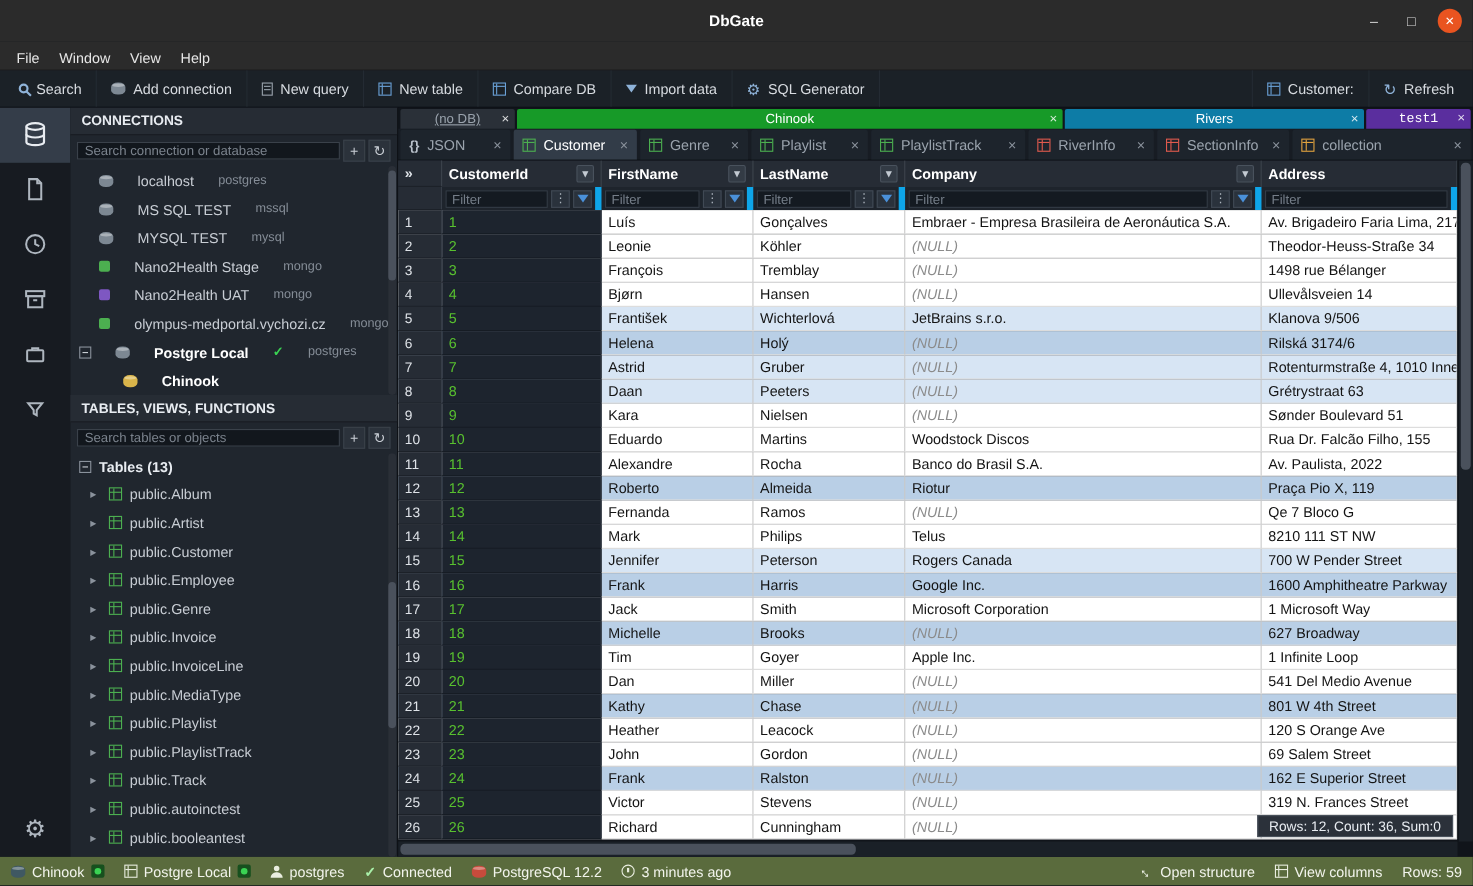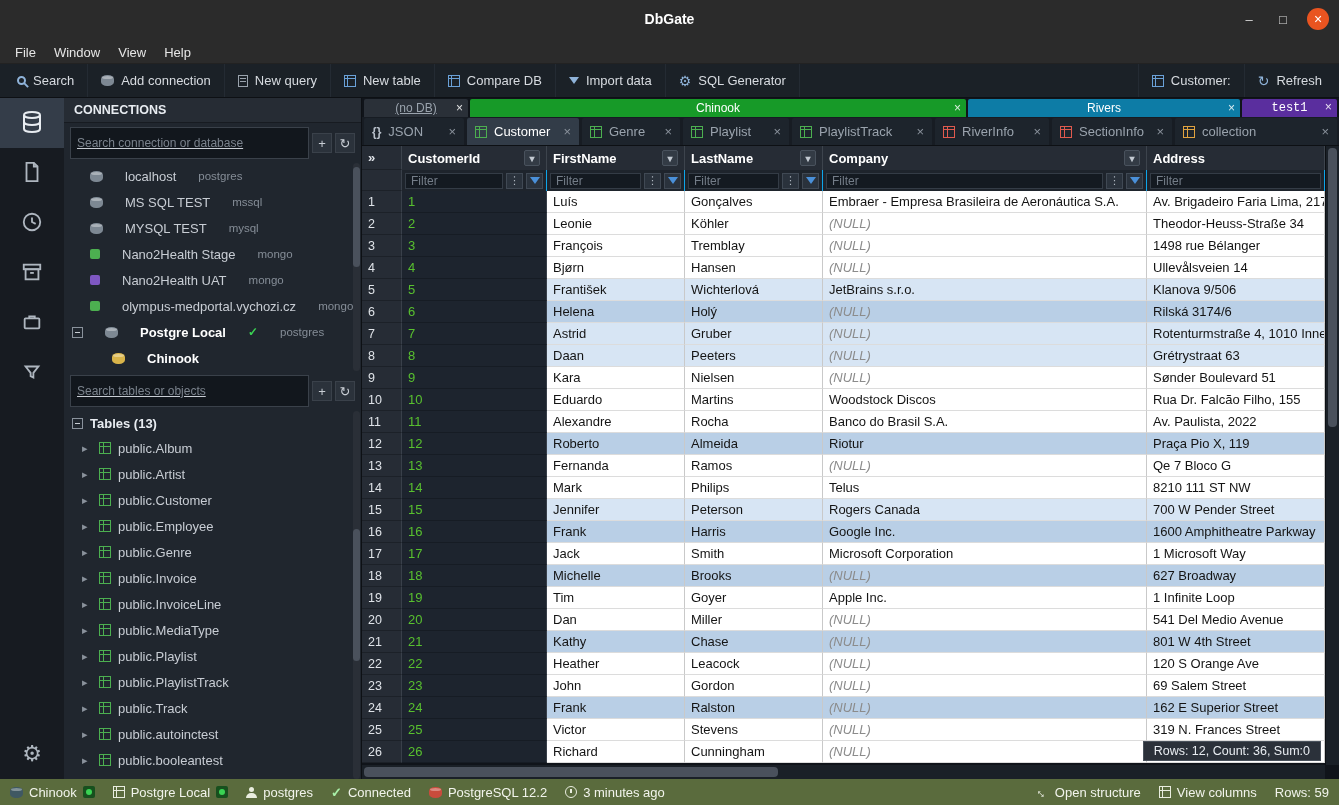--- a/index.html
+++ b/index.html
@@ -69,21 +69,21 @@
   .rail-item { height:50px; display:flex; align-items:center; justify-content:center; color:#aeb6bf; }
   .rail-item.sel { background:#343d49; color:#e8ecf1; }
   .rail-item svg { stroke:currentColor; fill:none; stroke-width:2; }
   .rail-gear { margin-top:auto; font-size:22px; }
 
   
   .sidepanel { width:298px; background:#20262e; border-right:1px solid #0d1014; display:flex; flex-direction:column; flex:none; color:#c8cdd4; }
   .panel-header { height:25px; background:#262c34; color:#e8ecf1; font-weight:bold; font-size:12.5px;
     display:flex; align-items:center; padding:0 10px; border-bottom:1px solid #171b21; flex:none; }
   .searchrow { display:flex; align-items:center; gap:3px; padding:4px 6px; flex:none; }
-  .searchrow input { flex:1; background:#12171d; border:1px solid #3a414a; color:#c8cdd4; height:32px; padding:0 6px; font-size:12px;text-decoration:underline; }
+  .searchrow input { flex:1; background:#12171d; border:1px solid #3a414a; color:#c8cdd4; height:16px; padding:0 6px; font-size:12px; }
   .searchrow input::placeholder { color:#7b838d; }
   .sbtn { width:20px; height:20px; background:#2b323b; border:1px solid #3a414a; color:#c8cdd4;
     display:flex; align-items:center; justify-content:center; font-size:13px; flex:none; }
   .conn-list { position:relative; flex:none; }
   .conn-item { height:26px; display:flex; align-items:center; gap:22px; padding:0 8px 0 26px; white-space:nowrap; overflow:hidden; }
   .conn-item.haskid { padding-left:8px; }
   .conn-item.child { padding-left:48px; font-weight:bold; color:#fff; }
   .conn-item.bold .conn-label { font-weight:bold; color:#fff; }
   .conn-kind { color:#858d97; font-size:11.5px; }
   .check { color:#3ad353; font-weight:bold; font-size:12px; }
@@ -116,21 +116,21 @@
   .ghead, .gfilter, .grow { display:flex; flex:none; }
   .ghead { height:24px; background:#262c35; color:#fff; margin-right:14px; }
   .gfilter { height:21px; background:#1e242c; margin-right:14px; }
   .gcell { flex:none; display:flex; align-items:center; padding:0 6px; overflow:hidden; white-space:nowrap; }
   .gutter { width:40px; background:#262c35; color:#dfe3e8; justify-content:flex-start; border-right:1px solid #39404a; border-bottom:1px solid #1c2128; }
   .hdr { font-weight:bold; border-right:1px solid #3d444d; }
   .hlabel { flex:1; overflow:hidden; }
   .sortbox { width:16px; height:16px; background:#333b45; border:1px solid #49525d; color:#c3cad2;
     display:flex; align-items:center; justify-content:center; font-size:10px; flex:none; border-radius:2px; }
   .w-id{width:145px;} .w-first{width:138px;} .w-last{width:138px;} .w-company{width:324px;} .w-address{width:178px;}
-  .flt { background:#1e242c; border-right:1px solid #0ea5e9; gap:3px; padding:0 3px; }
+  .flt { background:#1e242c; border-right:6px solid #0ea5e9; gap:3px; padding:0 3px; }
   .finput { flex:1; min-width:0; background:#141a21; border:1px solid #343c46; color:#c8cdd4; height:16px; padding:0 5px; font-size:12px; }
   .finput::placeholder { color:#747d88; }
   .fico { width:17px; height:16px; background:#2a323c; border:1px solid #404954; color:#aeb6bf;
     display:flex; align-items:center; justify-content:center; font-size:11px; flex:none; }
   .gbody { flex:1; overflow:hidden; margin-right:14px; }
   .grow { height:22px; background:#fff; color:#141414; }
   .grow.hl-l { background:#d7e5f4; }
   .grow.hl-d { background:#b9cfe6; }
   .grow .gcell { border-right:1px solid #c9c9c9; border-bottom:1px solid #dcdcdc; font-size:13px; }
   .grow .gutter { border-right:1px solid #39404a; border-bottom:1px solid #1c2128; font-size:12.5px; }
@@ -305,20 +305,21 @@
             <span class="conn-kind">postgres</span>
           </div>
           <div class="conn-item bold child">
             <span class="icon-db yellow"></span>
             <span class="conn-label">Chinook</span>
           </div>
           <div class="vscroll" style="top: 0px; bottom: 0px;">
             <div class="vthumb" style="top: 4px; height: 48%;"></div>
           </div>
         </div>
+      <div class="panel-header">TABLES, VIEWS, FUNCTIONS</div>
       <div class="searchrow">
         <input placeholder="Search tables or objects" style="">
         <span class="sbtn">+</span>
         <span class="sbtn">↻</span>
       </div>
       <div class="tables-wrap">
         <div class="tgroup">
           <span class="minusbox"></span>
           <span>Tables (13)</span>
         </div>

